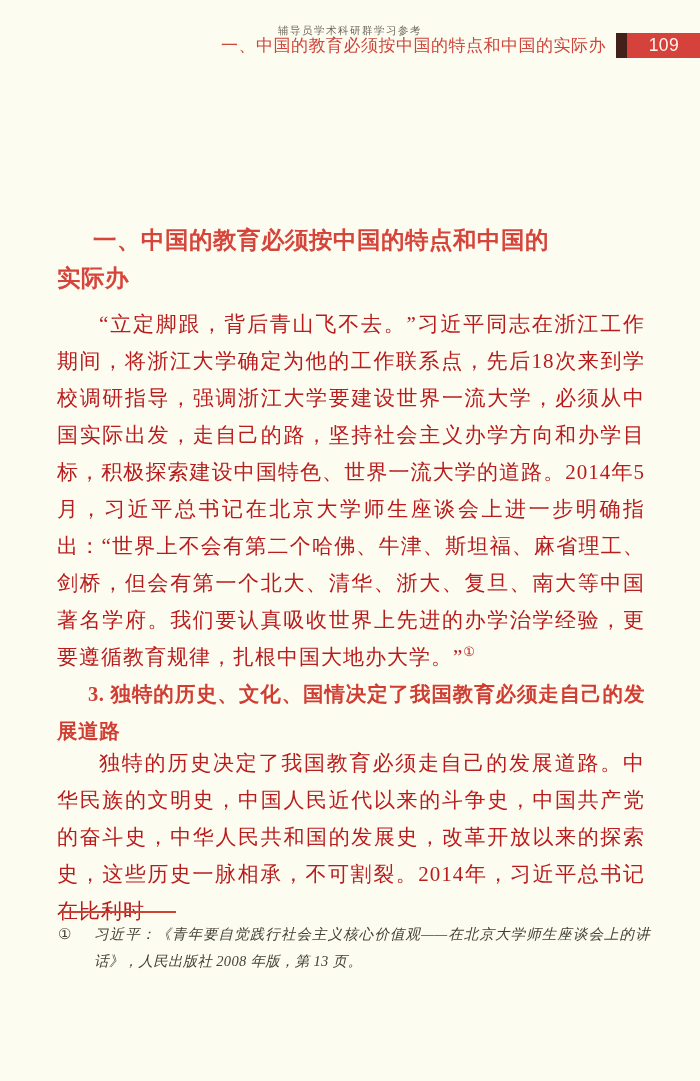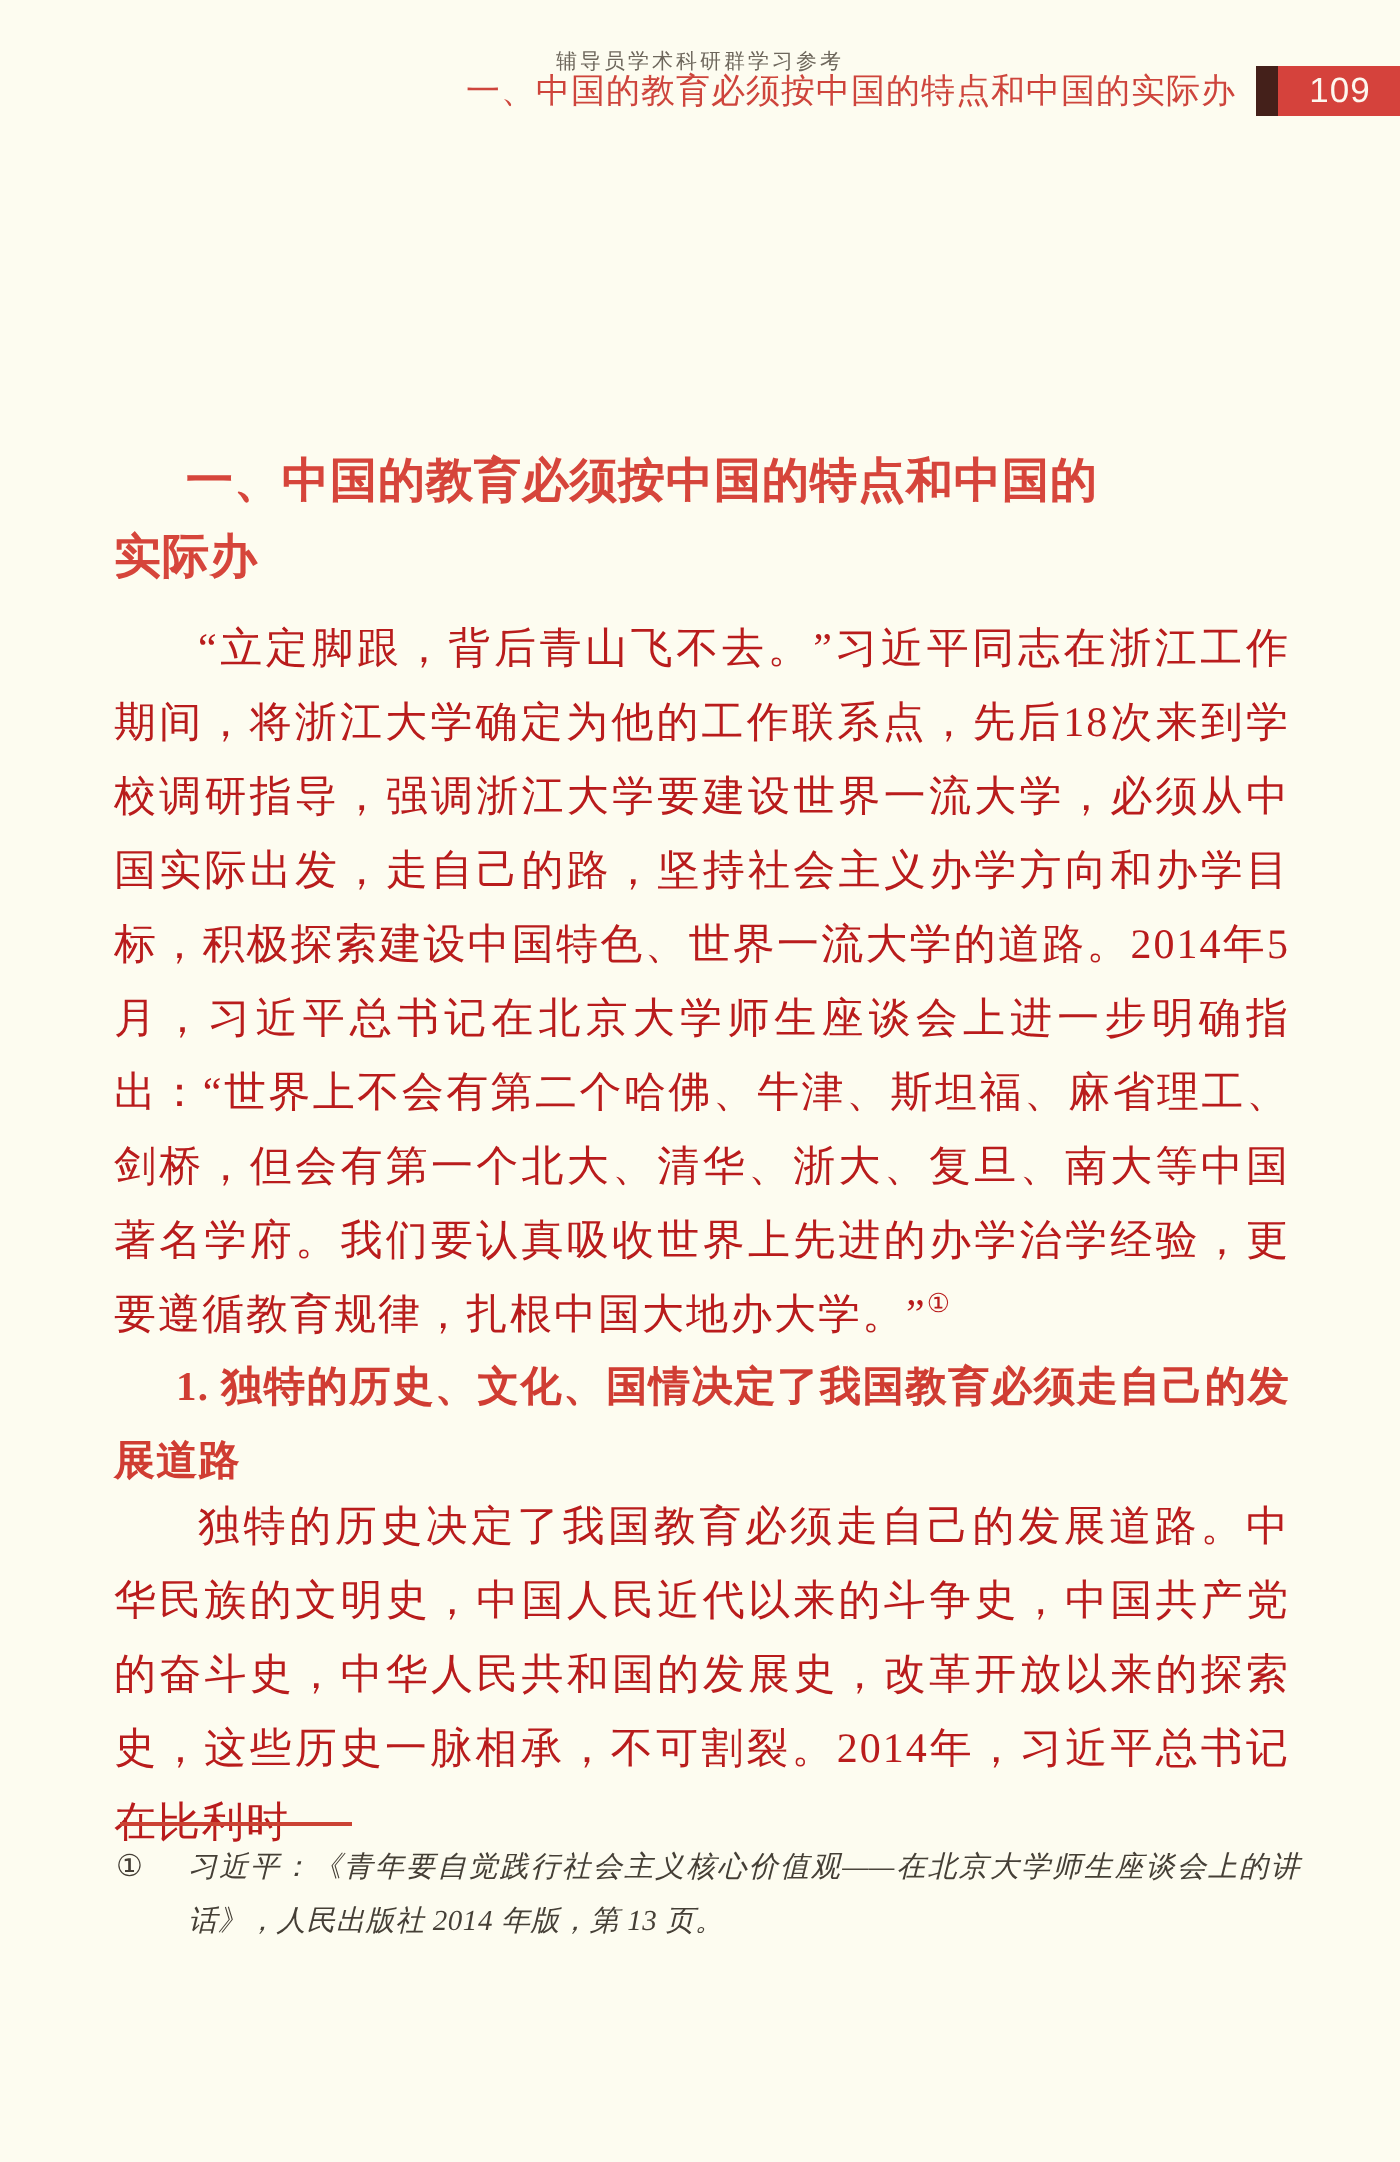--- a/index.html
+++ b/index.html
@@ -26,21 +26,21 @@
   }
   .rh-title {
     font-family: "Liberation Sans", "DejaVu Sans", sans-serif;
     font-size: 17px;
     letter-spacing: 0.5px;
     color: #ce453c;
     line-height: 25px;
   }
   .page-badge {
     position: relative;
-    width: 72px; height: 25px;
+    width: 84px; height: 25px;
     background: #d5423c;
     display: flex; align-items: center; justify-content: center;
     box-sizing: border-box;
     padding-left: 12px;
   }
   .page-badge::before {
     content: "";
     position: absolute; left: 0; top: 0;
     width: 11px; height: 100%;
     background: #44201a;
@@ -127,22 +127,22 @@
     <span class="page-number">109</span>
   </div>
 </div>
 
 <h1 class="doc-title" style="margin:0;">一、中国的教育必须按中国的特点和中国的实际办</h1>
 
 <p class="body-para para1" style="margin:0;">
   <span>“立定脚跟，背后青山飞不去。”习近平同志在浙江工作期间，将浙江大学确定为他的工作联系点，先后18次来到学校调研指导，强调浙江大学要建设世界一流大学，必须从中国实际出发，走自己的路，坚持社会主义办学方向和办学目标，积极探索建设中国特色、世界一流大学的道路。2014年5月，习近平总书记在北京大学师生座谈会上进一步明确指出：“世界上不会有第二个哈佛、牛津、斯坦福、麻省理工、剑桥，但会有第一个北大、清华、浙大、复旦、南大等中国著名学府。我们要认真吸收世界上先进的办学治学经验，更要遵循教育规律，扎根中国大地办大学。”</span><span class="footref">①</span>
 </p>
 
-<h2 class="subheading" style="margin:0;">1. 独特的历史、文化、国情决定了我国教育必须走自己的发展道路</h2>
+<h2 class="subheading" style="margin:0;">3. 独特的历史、文化、国情决定了我国教育必须走自己的发展道路</h2>
 
 <p class="body-para para2" style="margin:0;">独特的历史决定了我国教育必须走自己的发展道路。中华民族的文明史，中国人民近代以来的斗争史，中国共产党的奋斗史，中华人民共和国的发展史，改革开放以来的探索史，这些历史一脉相承，不可割裂。2014年，习近平总书记在比利时</p>
 
 <div class="fn-rule"></div>
 
 <div class="footnote">
   <span class="fn-marker">①</span>
-  <span class="fn-text">习近平：《青年要自觉践行社会主义核心价值观——在北京大学师生座谈会上的讲话》，人民出版社 2014 年版，第 13 页。</span>
+  <span class="fn-text">习近平：《青年要自觉践行社会主义核心价值观——在北京大学师生座谈会上的讲话》，人民出版社 2008 年版，第 13 页。</span>
 </div>
 
 </body></html>

